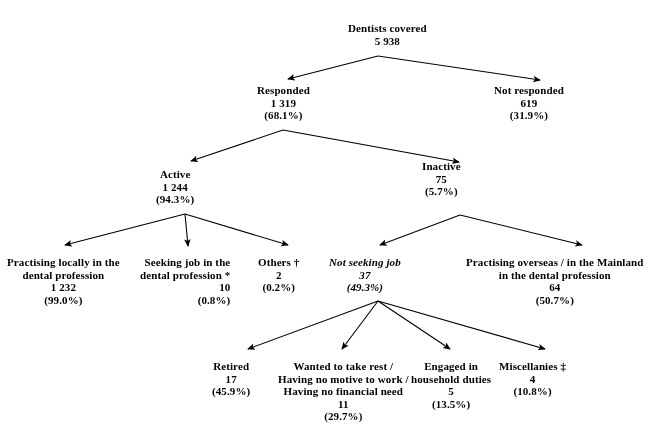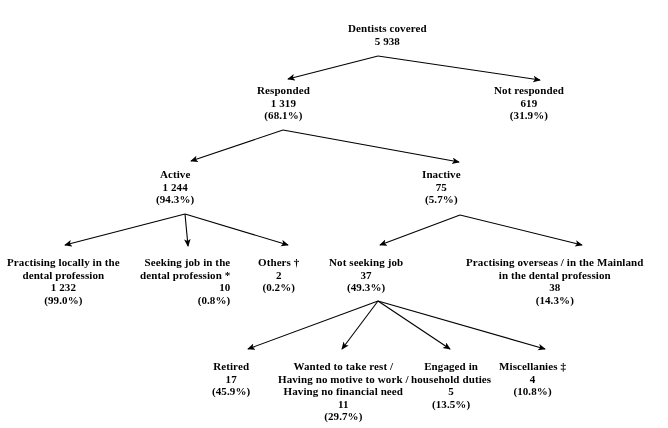--- a/index.html
+++ b/index.html
@@ -76,21 +76,21 @@
       <div class="node" style="left: 494px; top: 84px;">
         <span class="line">Not responded</span>
         <span class="line">619</span>
         <span class="line">(31.9%)</span>
       </div>
       <div class="node" style="left: 156px; top: 168px;">
         <span class="line">Active</span>
         <span class="line">1 244</span>
         <span class="line">(94.3%)</span>
       </div>
-      <div class="node" style="left: 422px; top: 168px;">
+      <div class="node" style="left: 422px; top: 160px;">
         <span class="line">Inactive</span>
         <span class="line">75</span>
         <span class="line">(5.7%)</span>
       </div>
       <div class="node" style="left: 7px; top: 256px;">
         <span class="line">Practising locally in the</span>
         <span class="line">dental  profession</span>
         <span class="line">1 232</span>
         <span class="line">(99.0%)</span>
       </div>
@@ -98,30 +98,30 @@
         <span class="line">Seeking job in the</span>
         <span class="line">dental  profession *</span>
         <span class="line">10</span>
         <span class="line">(0.8%)</span>
       </div>
       <div class="node" style="left: 258px; top: 256px;">
         <span class="line">Others †</span>
         <span class="line">2</span>
         <span class="line">(0.2%)</span>
       </div>
-      <div class="node" style="left: 329px; top: 256px;">
+      <div class="node" style="left: 329px; top: 256px; font-style: italic;">
         <span class="line">Not seeking job</span>
         <span class="line">37</span>
         <span class="line">(49.3%)</span>
       </div>
       <div class="node" style="left: 466px; top: 256px;">
         <span class="line">Practising overseas / in the Mainland</span>
         <span class="line">in the dental profession</span>
-        <span class="line">38</span>
-        <span class="line">(14.3%)</span>
+        <span class="line">64</span>
+        <span class="line">(50.7%)</span>
       </div>
       <div class="node" style="left: 212px; top: 360px;">
         <span class="line">Retired</span>
         <span class="line">17</span>
         <span class="line">(45.9%)</span>
       </div>
       <div class="node" style="left: 278px; top: 360px; text-align: center;">
         <span class="line">Wanted to take rest /</span>
         <span class="line">Having no motive to work /</span>
         <span class="line">Having no financial need</span>

